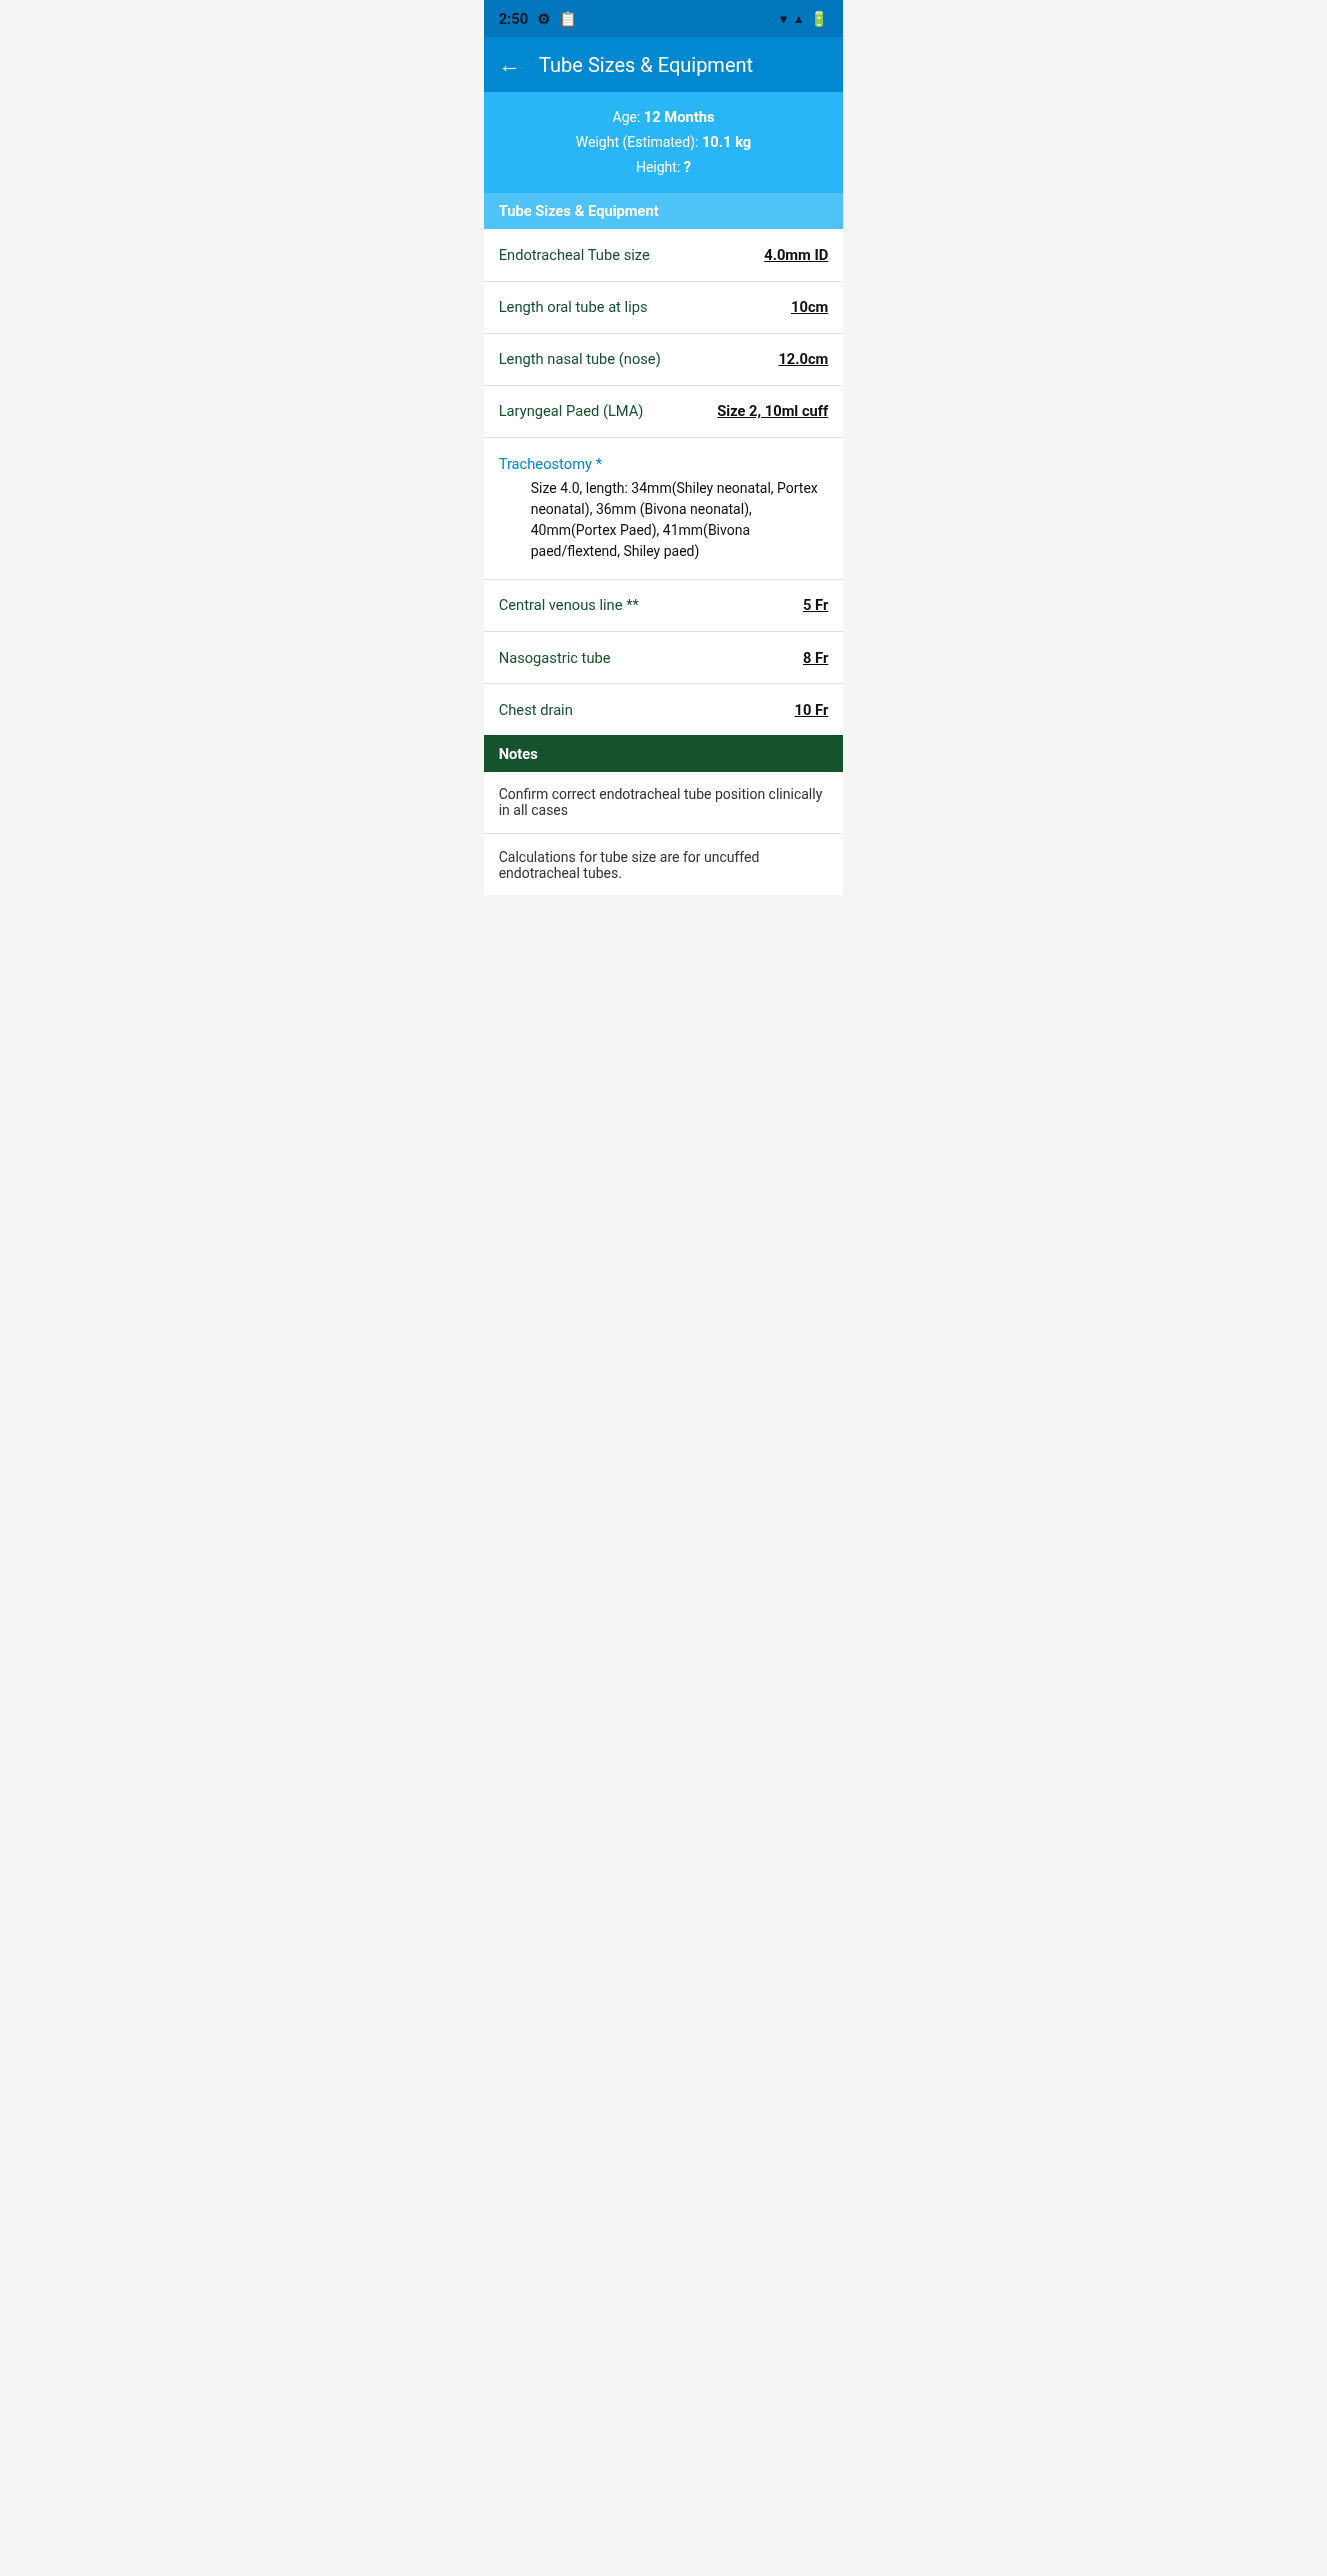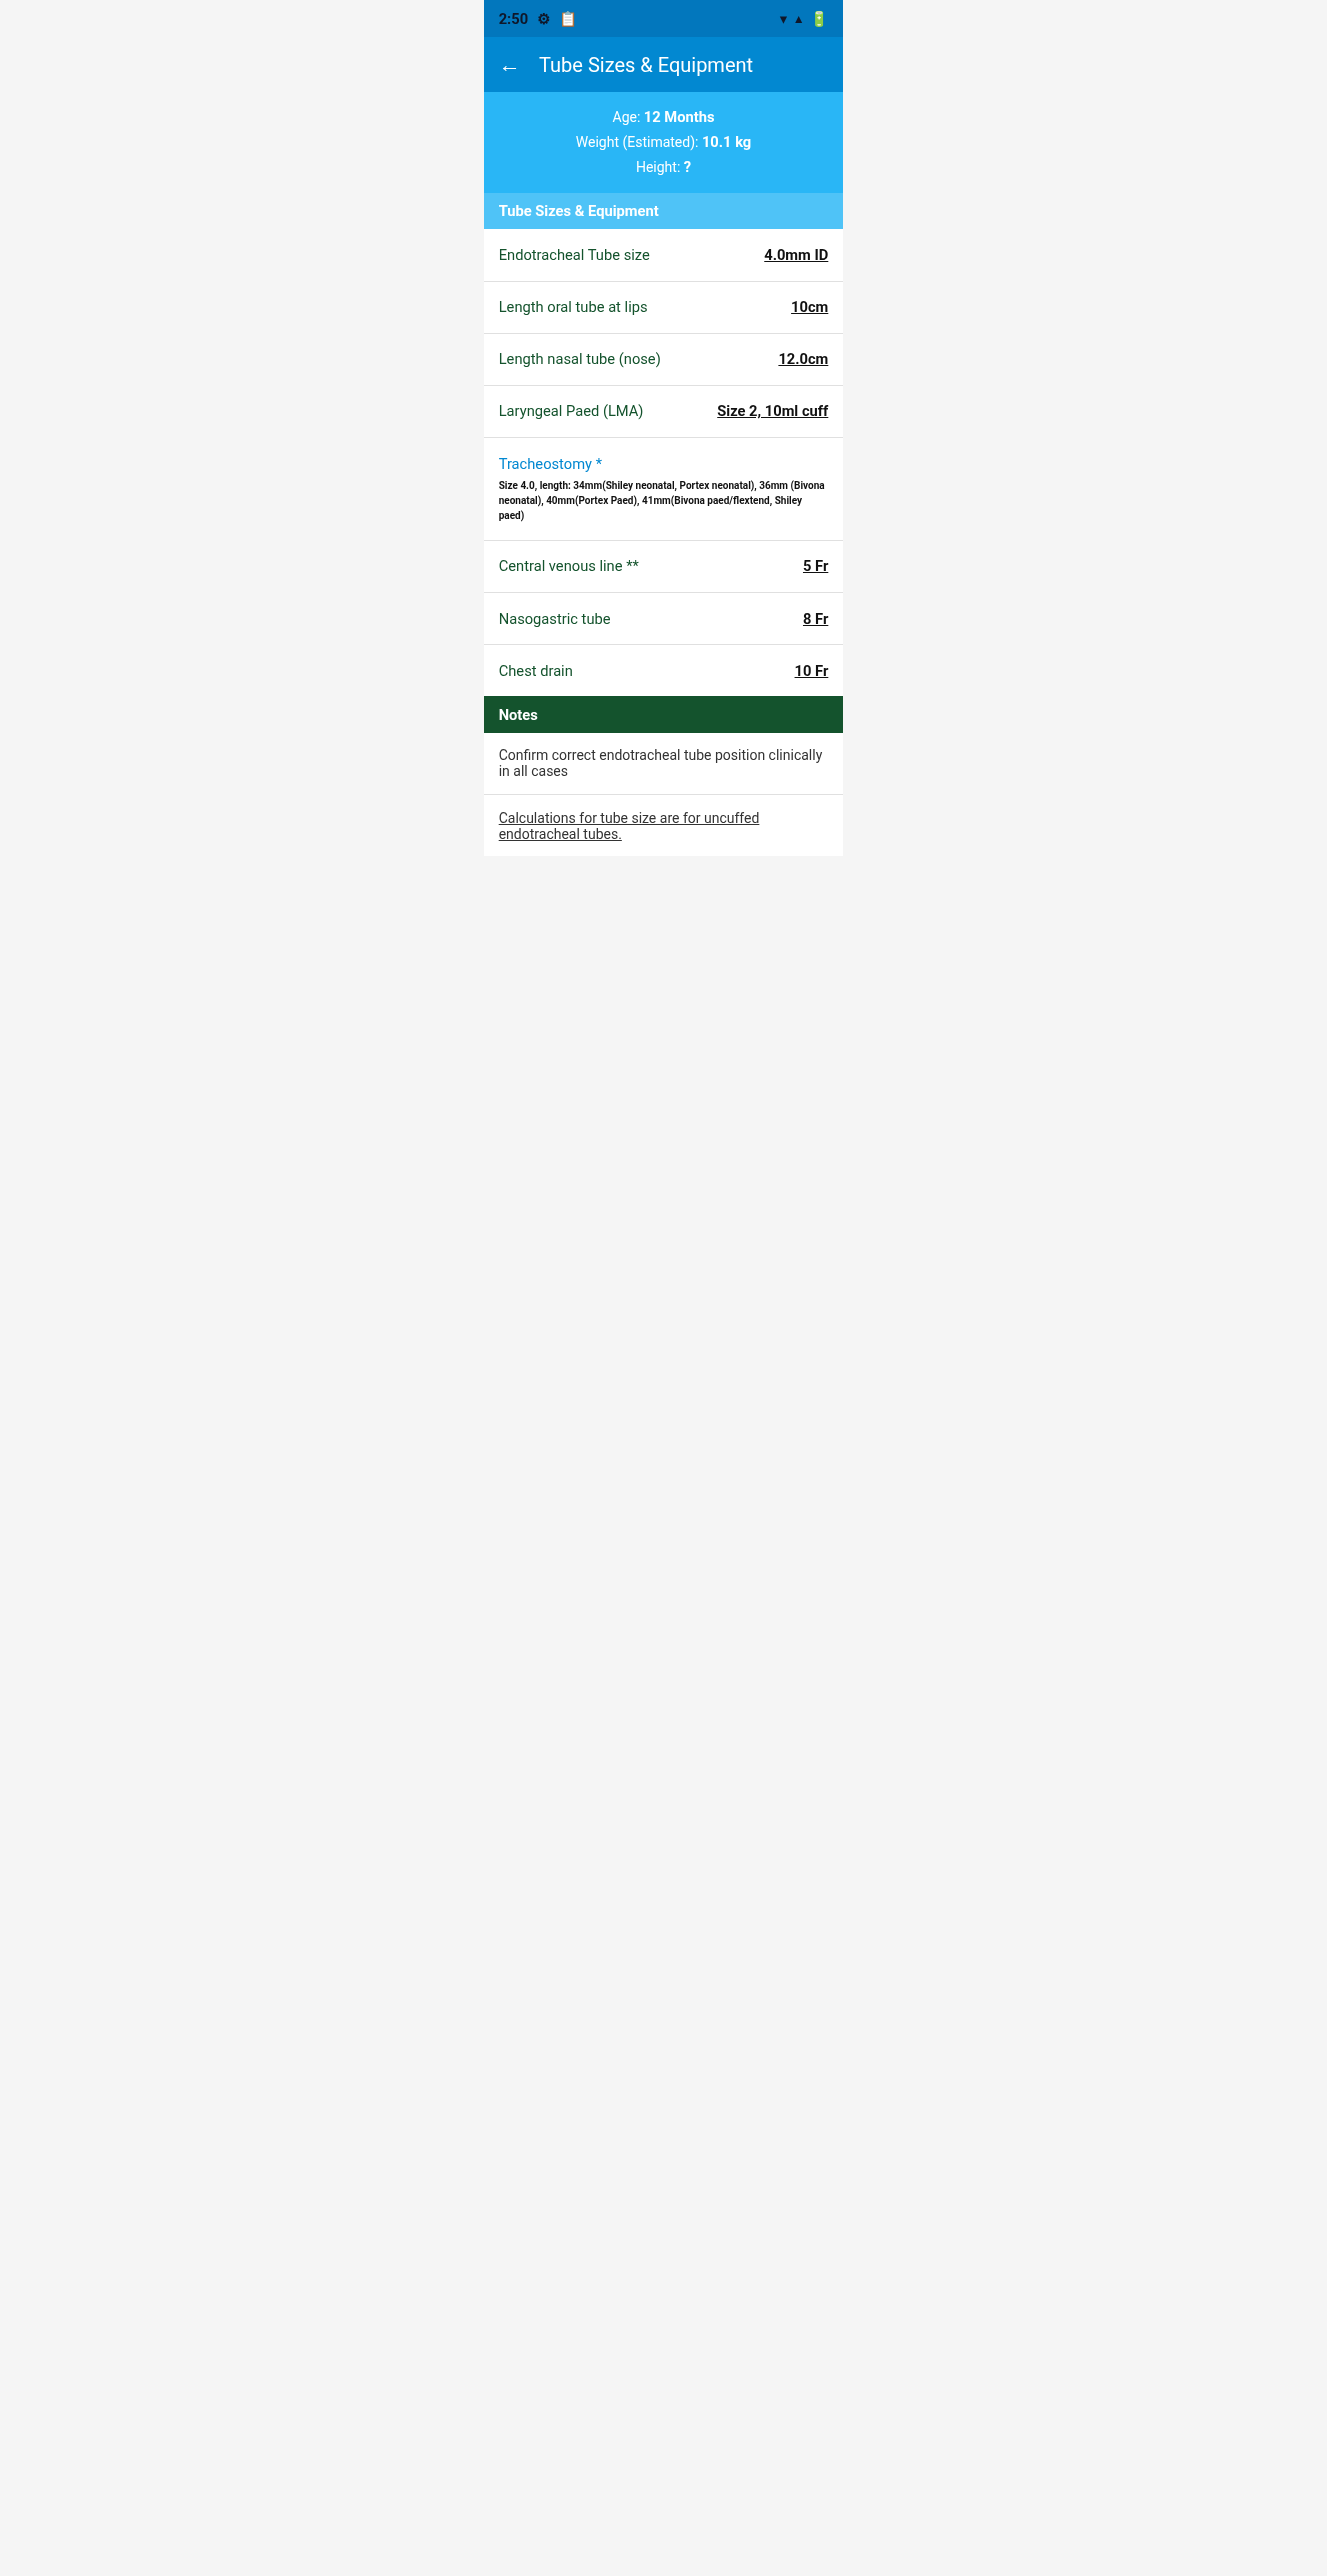--- a/index.html
+++ b/index.html
@@ -136,23 +136,24 @@
     }
 
     .tracheostomy-label {
       color: #0288d1;
       font-size: 14.7px;
       margin-bottom: 5.5px;
     }
 
     .tracheostomy-value {
       color: #111;
-      font-size: 10px;
-      font-weight: bold;
+      font-size: 14px;
+      font-weight: normal;
       line-height: 1.5;
+      margin-left: 32px;
     }
 
     
     .notes-header {
       background: #14532d;
       padding: 9.2px 14.7px;
       margin-top: 0;
     }
 
     .notes-header-text {
@@ -168,21 +169,20 @@
 
     .notes-item {
       padding: 14.7px 14.7px;
       border-bottom: 0.9px solid #e0e0e0;
       font-size: 14px;
       color: #333;
     }
 
     .notes-item:last-child {
       border-bottom: none;
-      text-decoration: underline;
     }
   </style>
 </head>
 <body>
 
 <div class="status-bar">
   <div class="status-left">
     <span>2:50</span>
     <span>⚙</span>
     <span>📋</span>

